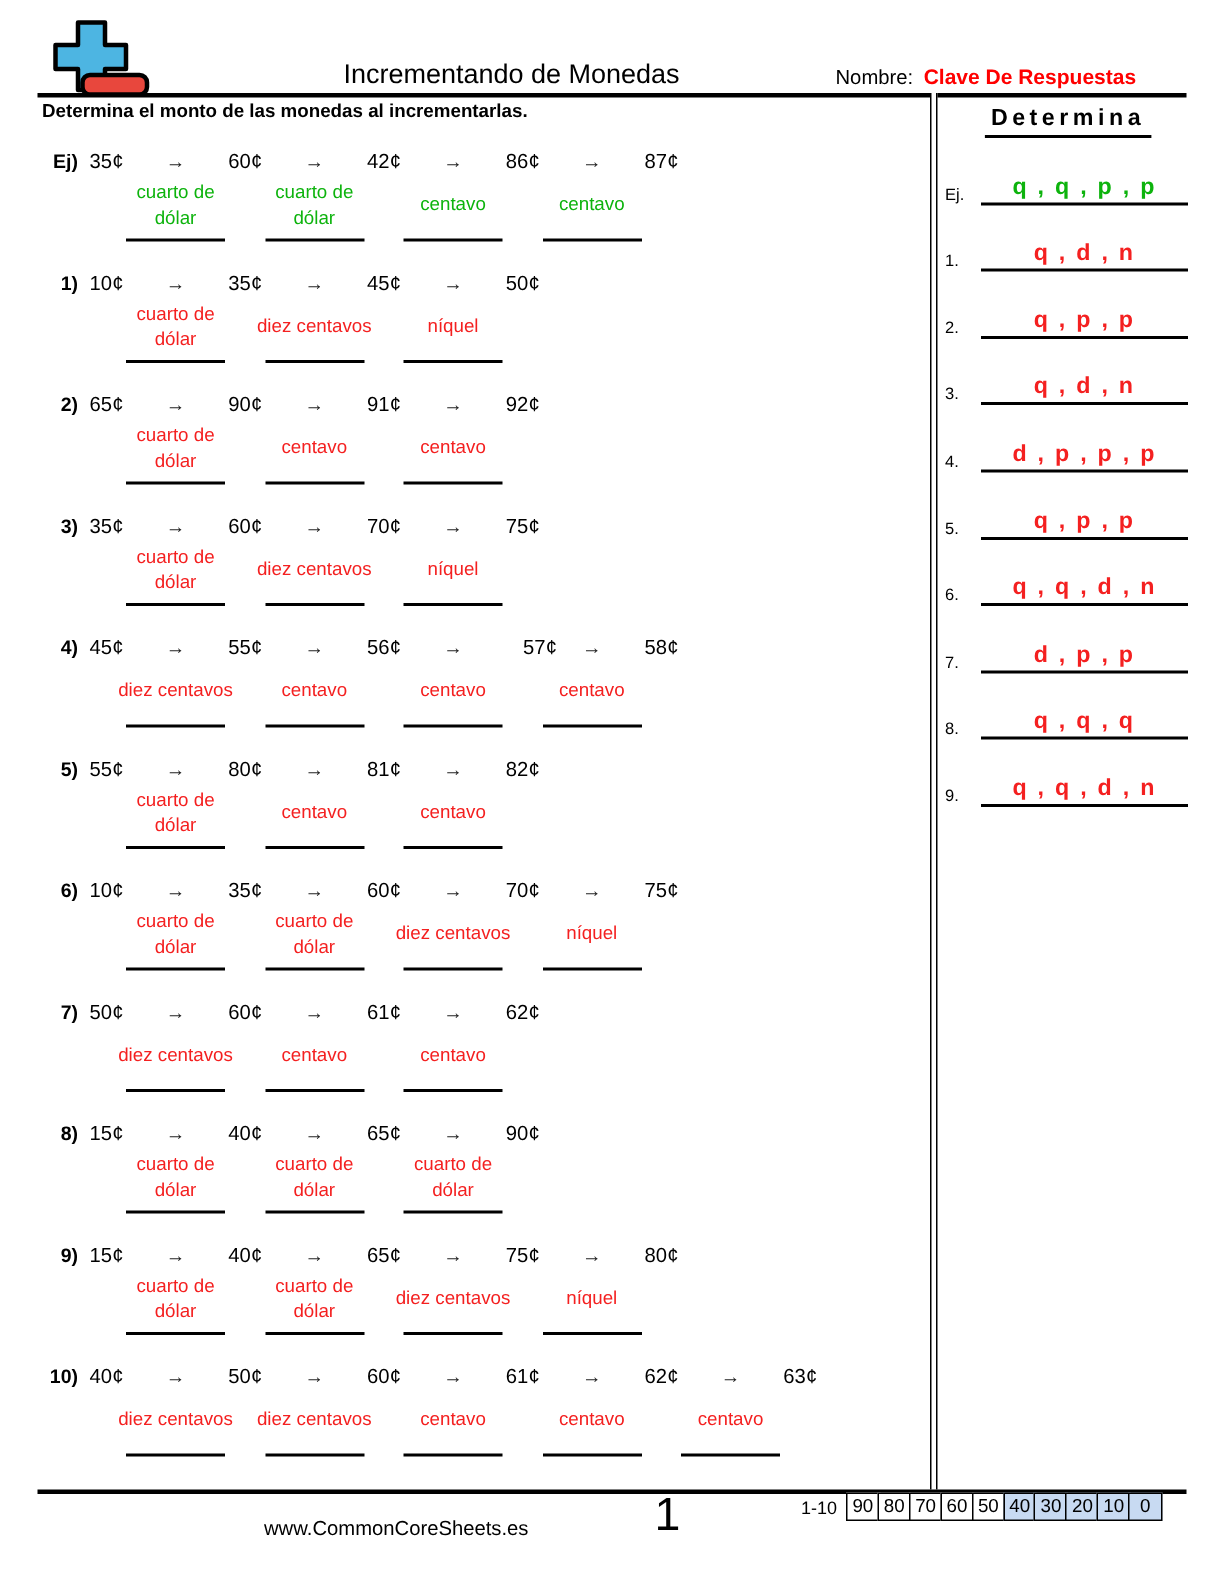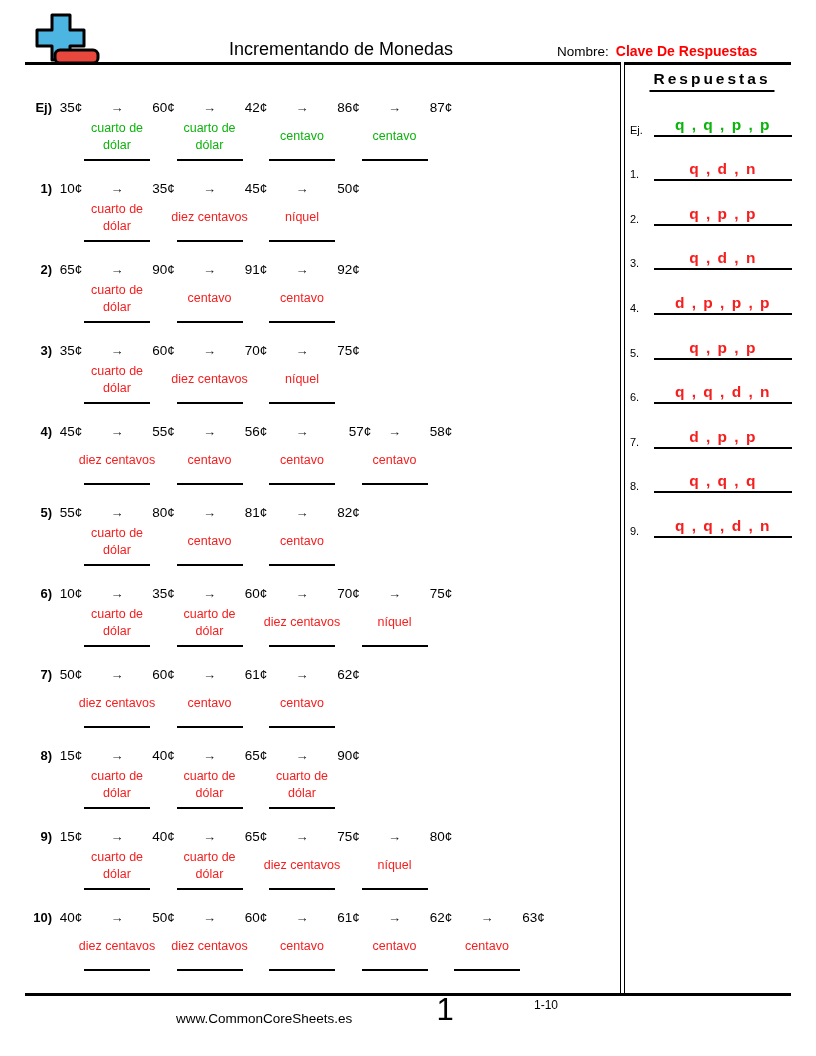--- a/index.html
+++ b/index.html
@@ -67,20 +67,21 @@
       <rect x="21" y="38" width="43" height="13" rx="5" fill="var(--logo-red)" stroke="#000" stroke-width="3"></rect>
     </svg>
   </div>
   <div class="title">Incrementando de Monedas</div>
   <div class="name-area">
     <span class="name-label">Nombre:</span>
     <span class="name-value">Clave De Respuestas</span>
   </div>
   <div class="header-rule"></div>
 
+  <div class="instruction">Determina el monto de las monedas al incrementarlas.</div>
 
   <div class="problems-area">
       <div class="problem" style="top: 98px;">
         <div class="p-label">Ej)</div>
         <div class="p-value" style="left: 36px;">35¢</div>
         <div class="p-arrow" style="left: 82px;">→</div>
         <div class="p-answer" style="left: 71px;">
           <div class="p-answer-text" style="color: rgb(13, 179, 13);">cuarto de dólar</div>
           <div class="p-underline"></div>
         </div>
@@ -350,21 +351,21 @@
         <div class="p-arrow" style="left: 452px;">→</div>
         <div class="p-answer" style="left: 441px;">
           <div class="p-answer-text" style="color: rgb(244, 32, 32);">centavo</div>
           <div class="p-underline"></div>
         </div>
         <div class="p-value" style="left: 498.5px;">63¢</div>
       </div>
     </div>
 
   <div class="divider"></div>
-  <div class="answers-header">Respuestas</div>
+  <div class="answers-header">Determina</div>
   <div class="answer-key-list">
       <div class="ak-row">
         <div class="ak-label">Ej.</div>
         <div class="ak-line">
           <div class="ak-value" style="color: rgb(13, 179, 13);">q , q , p , p</div>
         </div>
       </div>
       <div class="ak-row">
         <div class="ak-label">1.</div>
         <div class="ak-line">
@@ -418,14 +419,26 @@
         <div class="ak-line">
           <div class="ak-value" style="color: rgb(244, 32, 32);">q , q , d , n</div>
         </div>
       </div>
     </div>
 
   <div class="footer-rule"></div>
   <div class="website">www.CommonCoreSheets.es</div>
   <div class="page-number">1</div>
   <div class="score-label">1-10</div>
+  <div class="score-table">
+      <div class="score-cell">90</div>
+      <div class="score-cell">80</div>
+      <div class="score-cell">70</div>
+      <div class="score-cell">60</div>
+      <div class="score-cell">50</div>
+      <div class="score-cell hl">40</div>
+      <div class="score-cell hl">30</div>
+      <div class="score-cell hl">20</div>
+      <div class="score-cell hl">10</div>
+      <div class="score-cell hl">0</div>
+    </div>
 
 </div>
 
 </body></html>

